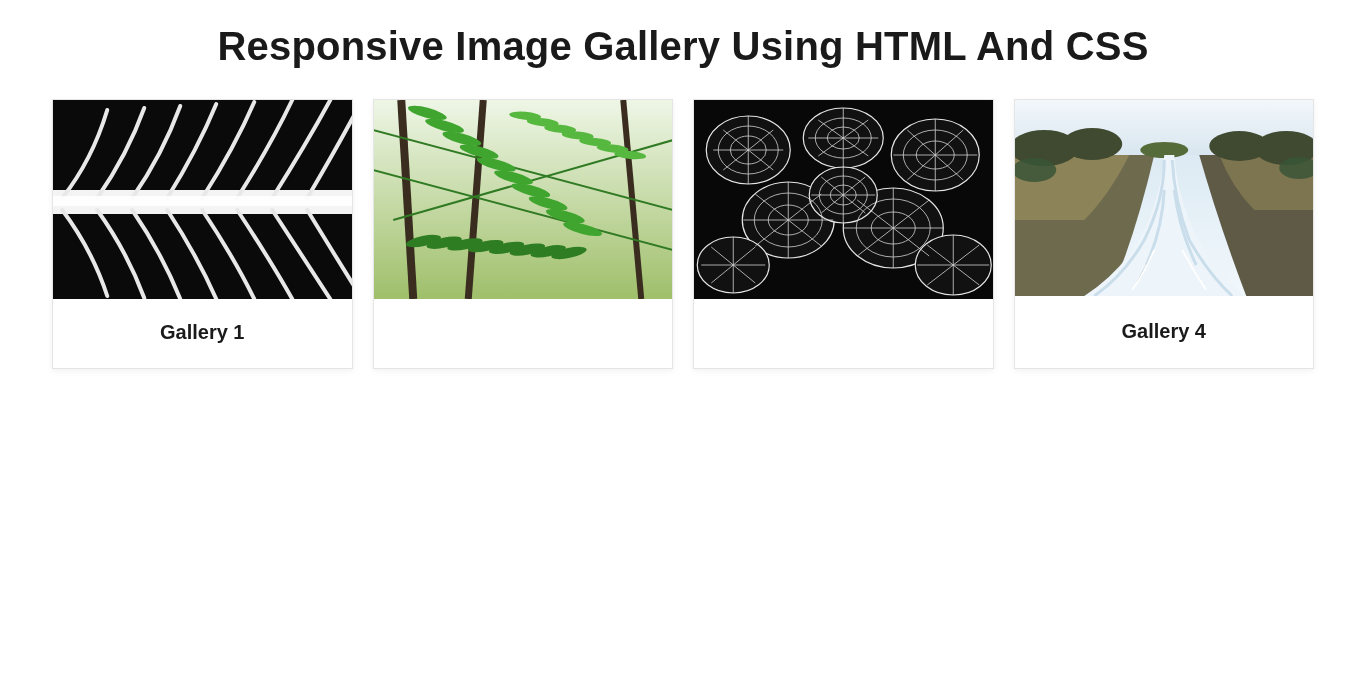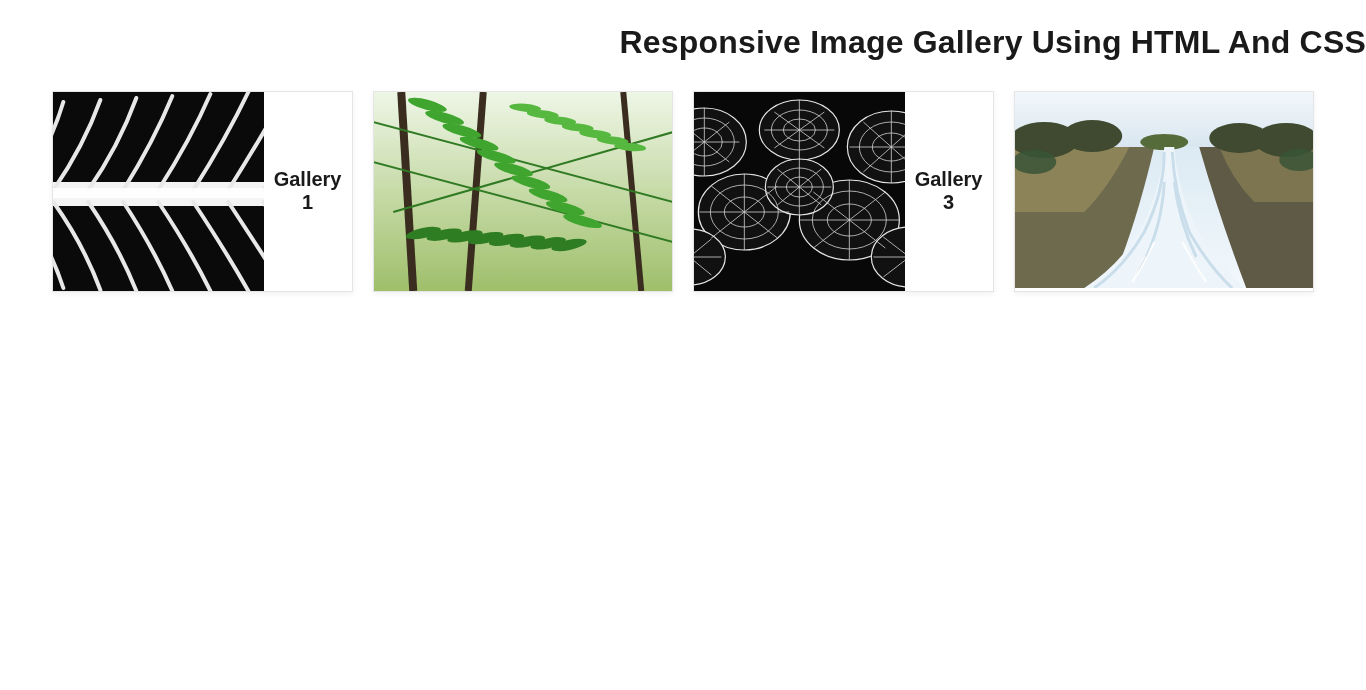--- a/index.html
+++ b/index.html
@@ -6,37 +6,38 @@
   html, body {
     margin: 0;
     padding: 0;
     width: 1366px;
     height: 690px;
     background: #ffffff;
     font-family: -apple-system, BlinkMacSystemFont, "Segoe UI", Arial, sans-serif;
     color: #1a1a1a;
   }
   .page-title {
-    text-align: right;
+    text-align: center;
     font-weight: 700;
-    font-size: 32px;
+    font-size: 40px;
     margin: 24px 0 30px 0;
     letter-spacing: 0.2px;
   }
   .gallery {
     display: flex;
     gap: 20px;
     padding: 0 52px;
   }
   .card {
     flex: 1 1 0;
     background: #ffffff;
     border: 1px solid #e5e5e5;
     box-shadow: 0 2px 6px rgba(0,0,0,0.06);
     display: flex;
+    flex-direction: column;
   }
   .thumb {
     width: 100%;
     display: block;
   }
   .card:nth-child(1) .thumb,
   .card:nth-child(2) .thumb,
   .card:nth-child(3) .thumb { height: 199px; }
   .card:nth-child(4) .thumb { height: 196px; }
   .caption-wrap {
@@ -182,23 +183,20 @@
             <ellipse cx="242" cy="55" rx="19" ry="14"></ellipse>
           <ellipse cx="95" cy="120" rx="34" ry="27"></ellipse>
             <ellipse cx="95" cy="120" rx="20" ry="15"></ellipse>
           <ellipse cx="200" cy="128" rx="37" ry="29"></ellipse>
             <ellipse cx="200" cy="128" rx="22" ry="16"></ellipse>
           <ellipse cx="150" cy="95" rx="24" ry="19"></ellipse>
             <ellipse cx="150" cy="95" rx="13" ry="10"></ellipse>
         </g>
       </g>
     </svg>
-    <div class="caption-wrap">
-      <div class="caption">Gallery 3</div>
-    </div>
   </div>
 
   <div class="card">
     <svg class="thumb" viewBox="0 0 300 196" preserveAspectRatio="xMidYMid slice" aria-label="river-rapids-landscape">
       <defs>
         <linearGradient id="sky4" x1="0" y1="0" x2="0" y2="1">
           <stop offset="0" stop-color="#f2f7fb"></stop>
           <stop offset="1" stop-color="#d9e6ef"></stop>
         </linearGradient>
         <linearGradient id="water4" x1="0" y1="0" x2="0" y2="1">
@@ -228,15 +226,18 @@
         <path d="M150 60 Q150 100 130 140 Q110 175 80 196"></path>
         <path d="M158 60 Q160 100 175 140 Q195 175 218 196"></path>
         <path d="M150 90 Q148 130 132 165"></path>
         <path d="M160 90 Q165 130 182 165"></path>
       </g>
       <g stroke="#ffffff" stroke-width="2" opacity="0.9">
         <path d="M140 150 Q130 172 118 190"></path>
         <path d="M168 150 Q180 172 192 190"></path>
       </g>
     </svg>
+    <div class="caption-wrap">
+      <div class="caption">Gallery 4</div>
+    </div>
   </div>
 
 </div>
 
 </body></html>

